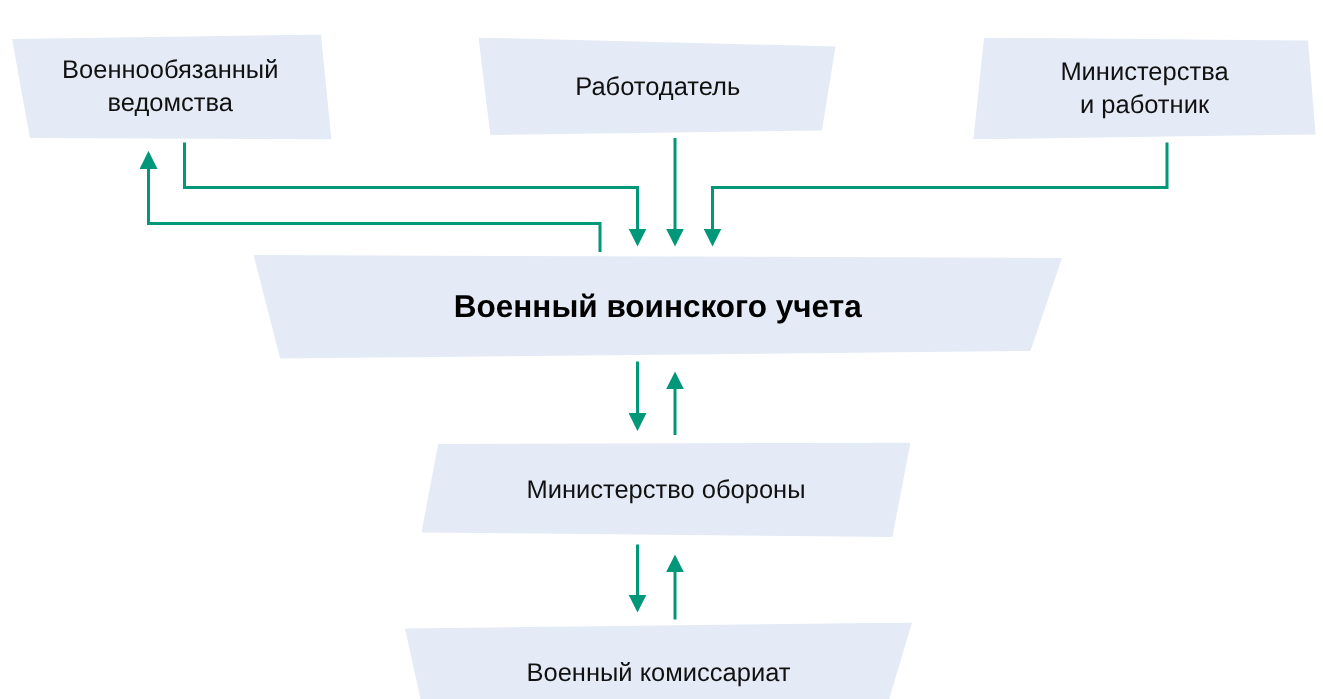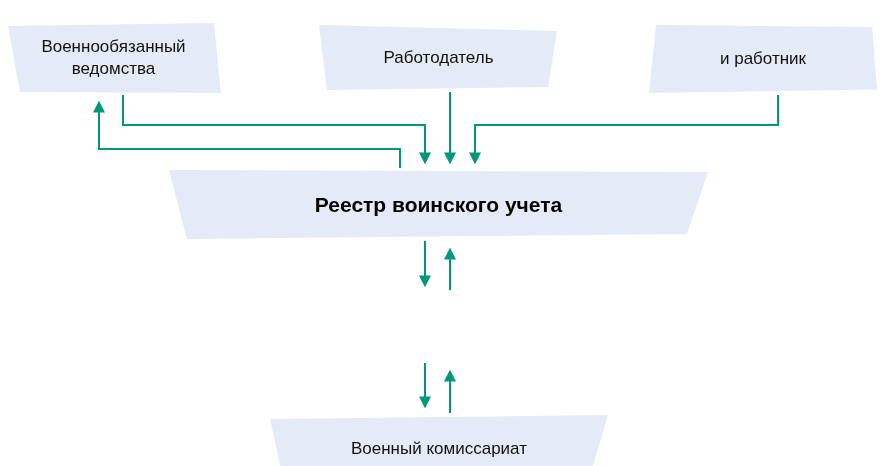--- a/index.html
+++ b/index.html
@@ -102,25 +102,29 @@
   <div class="node node-worker">
     <span>Военнообязанный</span>
     <span>ведомства</span>
   </div>
 
   <div class="node node-employer">
     <span>Работодатель</span>
   </div>
 
   <div class="node node-ministries">
+    <span>Министерства</span>
     <span>и работник</span>
   </div>
 
   <div class="node node-registry">
-    <span>Реестр воинского учета</span>
+    <span>Военный воинского учета</span>
   </div>
 
+  <div class="node node-defense">
+    <span>Министерство обороны</span>
+  </div>
 
   <div class="node node-commissariat">
     <span>Военный комиссариат</span>
   </div>
 
 </div>
 
 </body></html>

